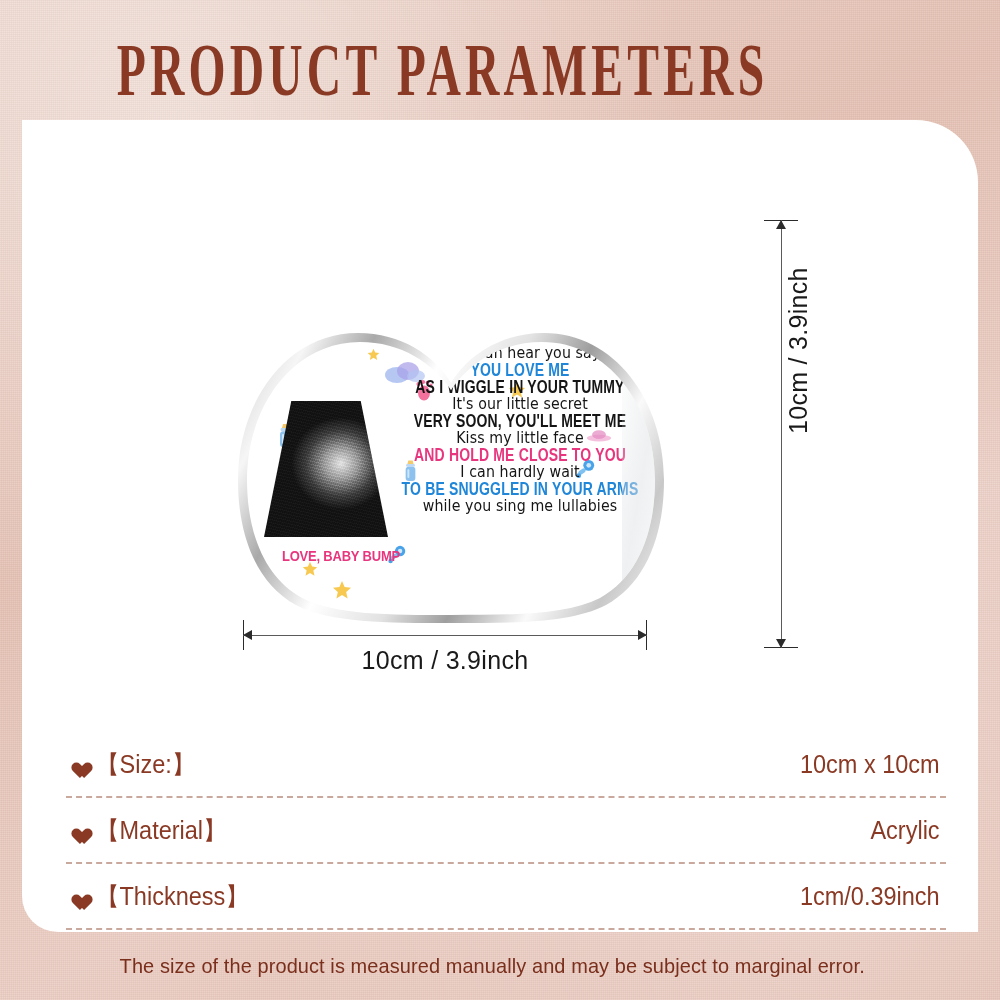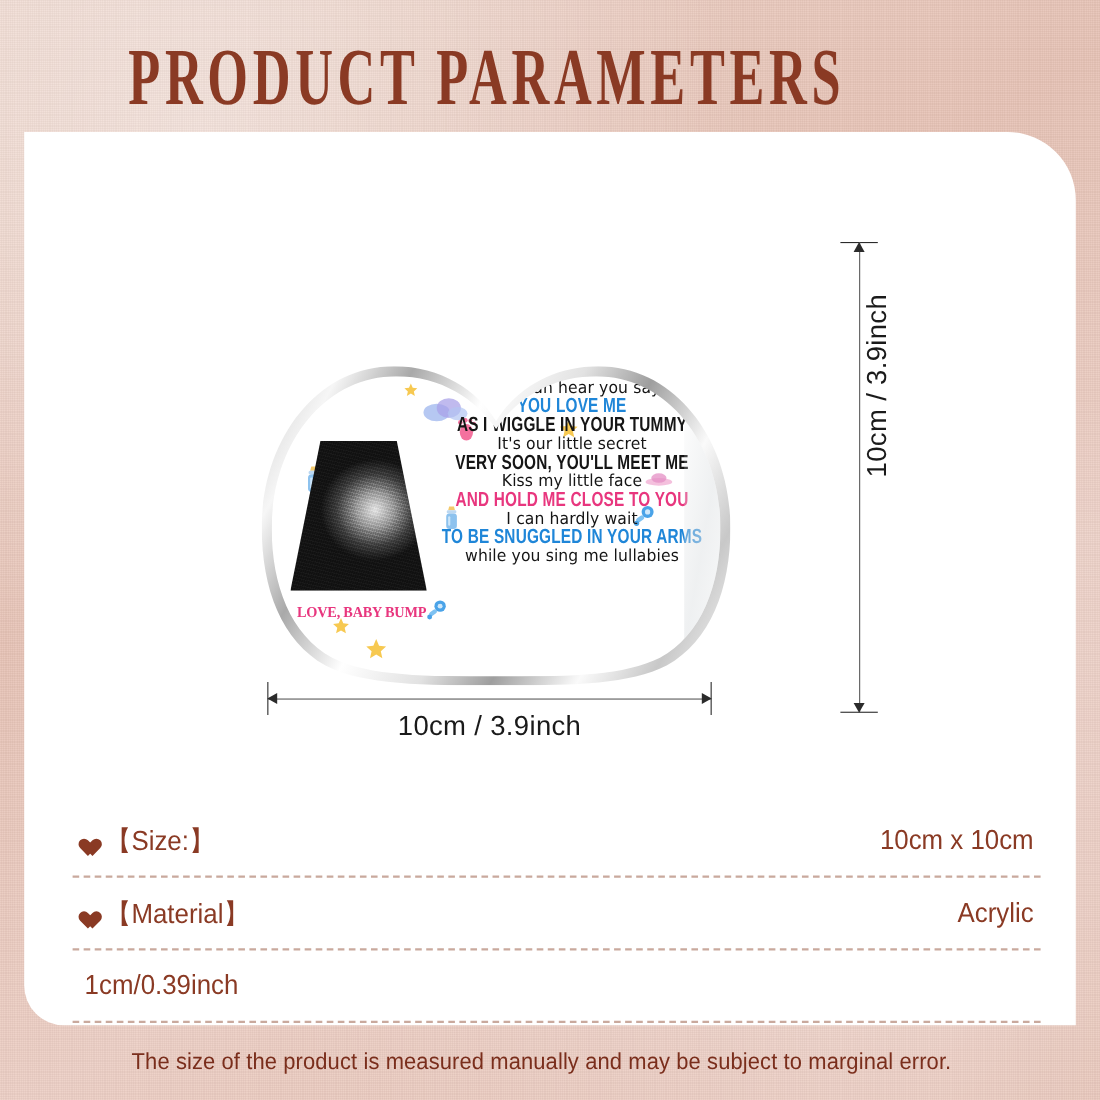--- a/index.html
+++ b/index.html
@@ -131,22 +131,22 @@
   }
   #ultrasound::after{
     content:""; position:absolute; inset:0;
     background-image:
       repeating-linear-gradient(13deg, rgba(255,255,255,0.07) 0 1px, rgba(0,0,0,0.10) 1px 3px),
       repeating-linear-gradient(-70deg, rgba(255,255,255,0.05) 0 1px, rgba(0,0,0,0.07) 1px 2px);
     mix-blend-mode:overlay;
   }
   #love-baby-bump{
     position:absolute; left:34px; top:344px; width:130px;
-    text-align:left;
-    font-family:Liberation Serif, serif; font-weight:700;
+    text-align:right;
+    font-family:Liberation Sans, sans-serif; font-weight:700;
     font-size:13px; color:#E8367E; letter-spacing:-.2px;
     transform:scaleY(1.06);
     white-space:nowrap;
   }
 
   
   .deco { position:absolute; pointer-events:none; }
 
   
   #dim-v{ position:absolute; left:742px; top:100px; width:60px; height:428px; }
@@ -356,20 +356,24 @@
         <span class="spec-val">10cm x 10cm</span>
       </div>
       <div class="spec-row">
         <div class="spec-left">
           <span class="spec-heart"></span>
           <span class="spec-key">【Material】</span>
         </div>
         <span class="spec-val">Acrylic</span>
       </div>
       <div class="spec-row">
+        <div class="spec-left">
+          <span class="spec-heart"></span>
+          <span class="spec-key">【Thickness】</span>
+        </div>
         <span class="spec-val">1cm/0.39inch</span>
       </div>
     </div>
 </div>
 
 <div id="footer">
   <div id="footer-text">The size of the product is measured manually and may be subject to marginal error.</div>
 </div>
 
 </body></html>

